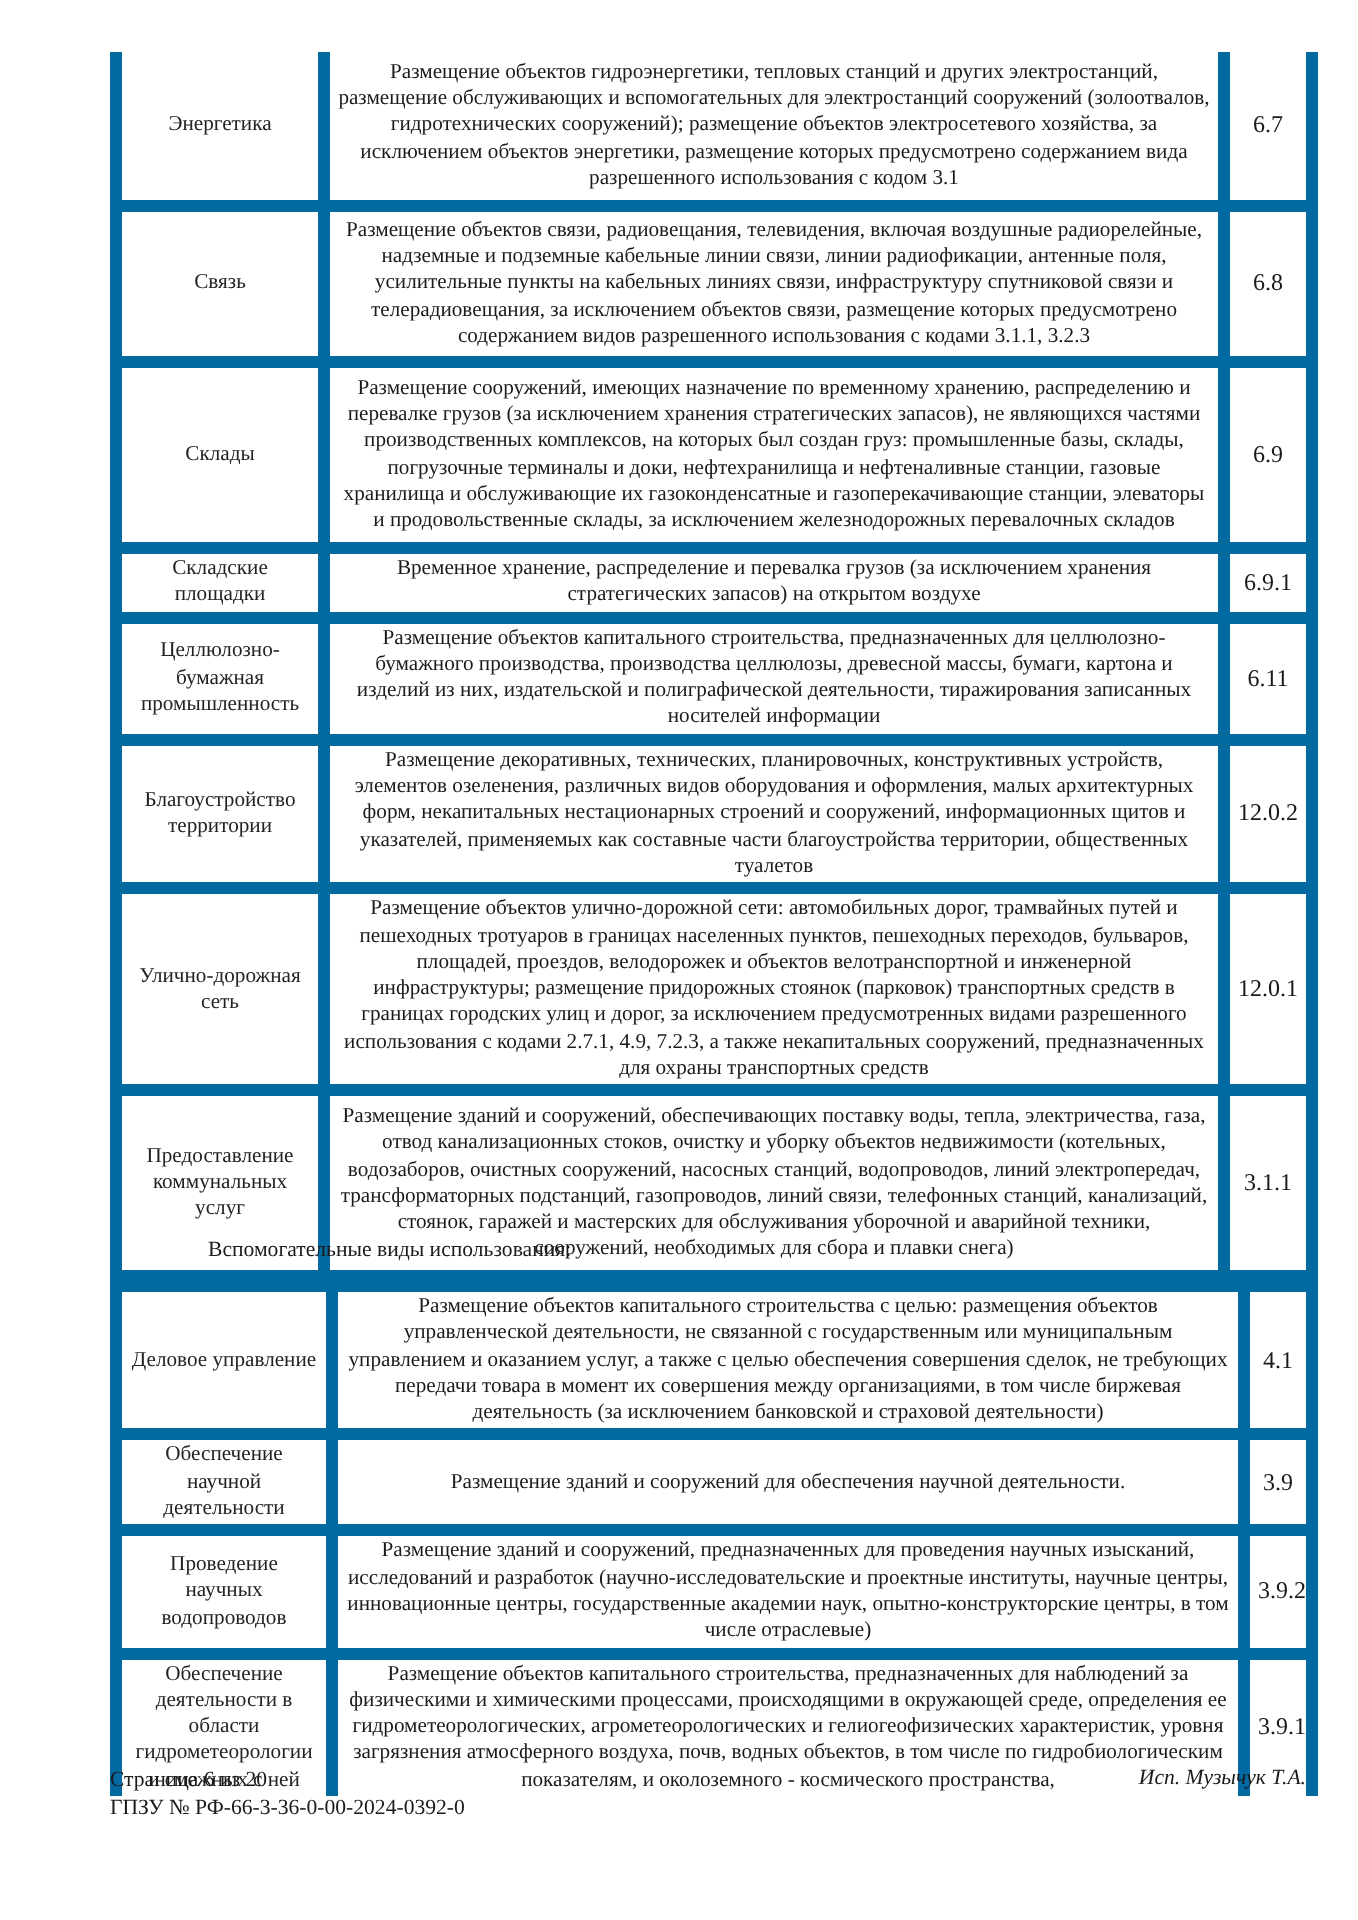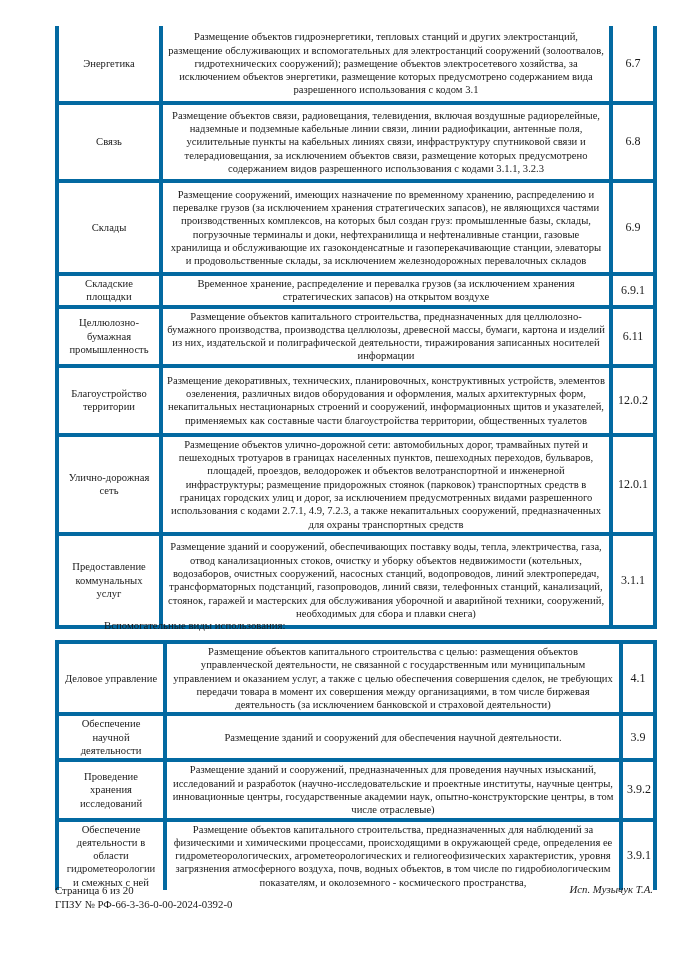--- a/index.html
+++ b/index.html
@@ -1,19 +1,19 @@
 <!DOCTYPE html>
 <html><head>
 <meta charset="utf-8">
 <style>
   html, body { margin: 0; padding: 0; background: #ffffff; }
   body { width: 679px; height: 960px; position: relative; overflow: hidden;
          font-family: "Liberation Serif", "DejaVu Serif", serif; color: #1a1a1a; }
   table { border-collapse: collapse; position: absolute; table-layout: fixed; }
-  td { border: 4px solid #0369a1; font-size: 10.6px; line-height: 13.3px;
+  td { border: 6px solid #0369a1; font-size: 10.6px; line-height: 13.3px;
        text-align: center; vertical-align: middle; padding: 1px 4px; }
   #t1 { left: 55px; top: 26px; width: 598px; }
   #t1 tr:first-child td { border-top: none; }
   #t1 col.c1 { width: 104px; } #t1 col.c2 { width: 450px; } #t1 col.c3 { width: 44px; }
   #t2 { left: 55px; top: 640px; width: 598px; }
   #t2 col.c1 { width: 108px; } #t2 col.c2 { width: 456px; } #t2 col.c3 { width: 34px; }
   #t2 tr:last-child td { border-bottom: none; }
   .name { color: #222; }
   .code { font-size: 12px; }
   .subheading { position: absolute; left: 104px; top: 619px; font-size: 10.8px; text-align: center; }
@@ -86,21 +86,21 @@
       <td class="name">Деловое управление</td>
       <td>Размещение объектов капитального строительства с целью: размещения объектов управленческой деятельности, не связанной с государственным или муниципальным управлением и оказанием услуг, а также с целью обеспечения совершения сделок, не требующих передачи товара в момент их совершения между организациями, в том числе биржевая деятельность (за исключением банковской и страховой деятельности)</td>
       <td class="code">4.1</td>
     </tr>
     <tr style="height:25px">
       <td class="name">Обеспечение научной деятельности</td>
       <td>Размещение зданий и сооружений для обеспечения научной деятельности.</td>
       <td class="code">3.9</td>
     </tr>
     <tr style="height:57px">
-      <td class="name">Проведение хранения исследований</td>
+      <td class="name">Проведение научных водопроводов</td>
       <td>Размещение зданий и сооружений, предназначенных для проведения научных изысканий, исследований и разработок (научно-исследовательские и проектные институты, научные центры, инновационные центры, государственные академии наук, опытно-конструкторские центры, в том числе отраслевые)</td>
       <td class="code">3.9.2</td>
     </tr>
     <tr style="height:70px">
       <td class="name">Обеспечение деятельности в области гидрометеорологии и смежных с ней</td>
       <td>Размещение объектов капитального строительства, предназначенных для наблюдений за физическими и химическими процессами, происходящими в окружающей среде, определения ее гидрометеорологических, агрометеорологических и гелиогеофизических характеристик, уровня загрязнения атмосферного воздуха, почв, водных объектов, в том числе по гидробиологическим показателям, и околоземного - космического пространства,</td>
       <td class="code">3.9.1</td>
     </tr>
   </tbody>
 </table>

